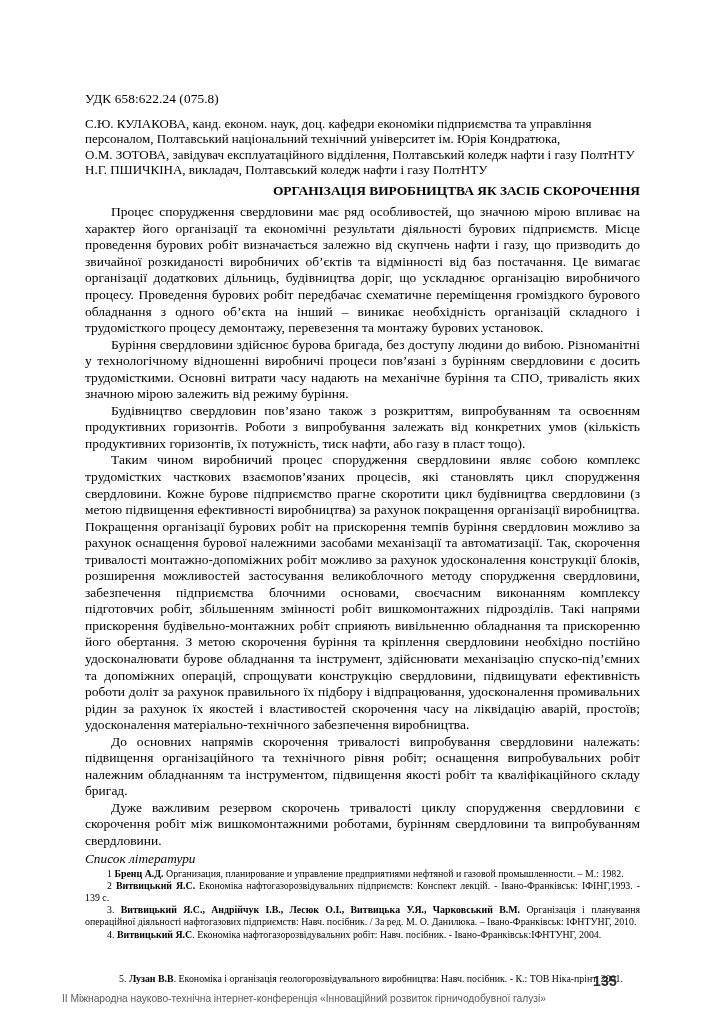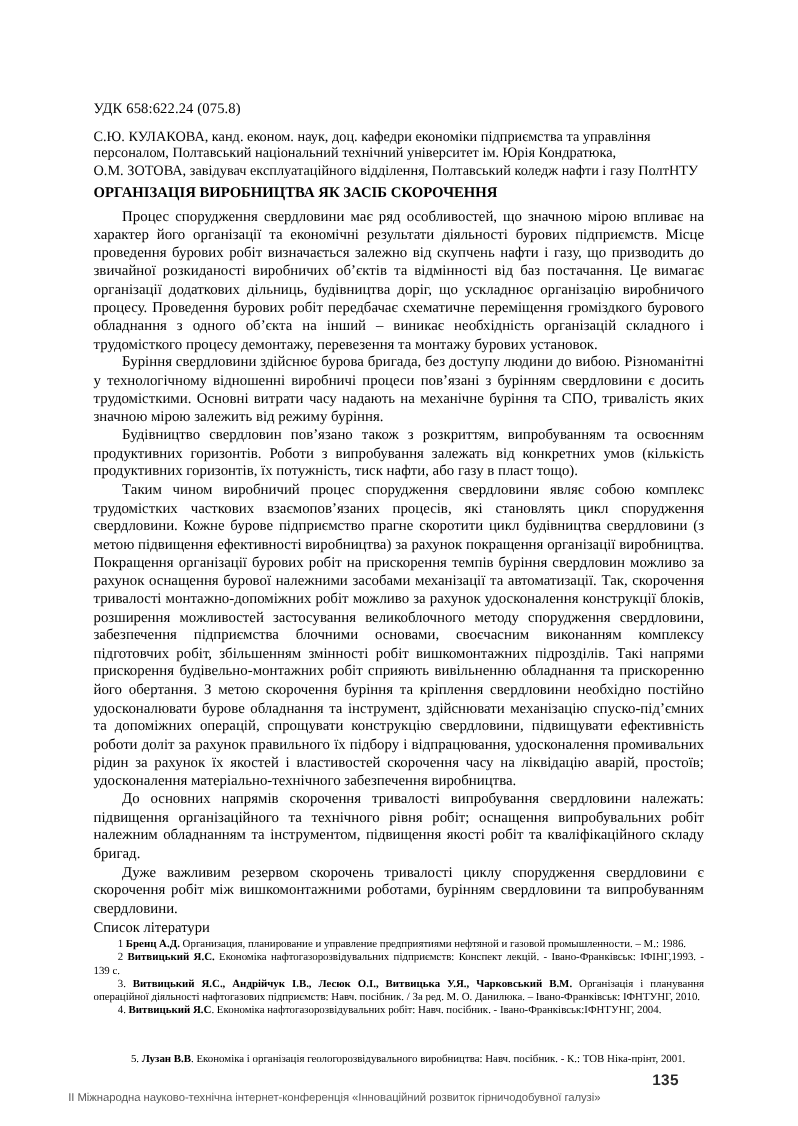--- a/index.html
+++ b/index.html
@@ -53,36 +53,38 @@
     display: block;
     white-space: nowrap;
   }
 
   
   .title {
     font-weight: bold;
     font-size: 13.4px;
     line-height: 15.6px;
     margin: 0 0 6px 0;
+    text-align: right;
   }
   .title .tline { display: block; }
 
   
   .body-par {
     font-size: 13.5px;
     line-height: 16.55px;
     text-align: justify;
     text-justify: inter-word;
     margin: 0;
     text-indent: 26px;
     hyphens: manual;
   }
 
   
   .ref-head {
+    font-style: italic;
     font-size: 13.3px;
     line-height: 16.5px;
     margin: 1px 0 1px 0;
     text-indent: 0;
   }
 
   
   .ref {
     font-size: 9.9px;
     line-height: 12.1px;
@@ -123,36 +125,37 @@
 <div class="page">
 
   <div class="content">
 
     <p class="udc">УДК 658:622.24 (075.8)</p>
 
     <div class="authors">
       <span class="aline">С.Ю. КУЛАКОВА, канд. економ. наук, доц. кафедри економіки підприємства та управління</span>
       <span class="aline">персоналом, Полтавський національний технічний університет ім. Юрія Кондратюка,</span>
       <span class="aline">О.М. ЗОТОВА, завідувач експлуатаційного відділення, Полтавський коледж нафти і газу ПолтНТУ</span>
+      <span class="aline">Н.Г. ПШИЧКІНА, викладач, Полтавський коледж нафти і газу ПолтНТУ</span>
     </div>
 
     <h1 class="title">
       <span class="tline">ОРГАНІЗАЦІЯ ВИРОБНИЦТВА ЯК ЗАСІБ СКОРОЧЕННЯ</span>
     </h1>
 
     <p class="body-par">Процес спорудження свердловини має ряд особливостей, що значною мірою впливає на характер його організації та економічні результати діяльності бурових підприємств. Місце проведення бурових робіт визначається залежно від скупчень нафти і газу, що призводить до звичайної розкиданості виробничих об’єктів та відмінності від баз постачання. Це вимагає організації додаткових дільниць, будівництва доріг, що ускладнює організацію виробничого процесу. Проведення бурових робіт передбачає схематичне переміщення громіздкого бурового обладнання з одного об’єкта на інший – виникає необхідність організацій складного і трудомісткого процесу демонтажу, перевезення та монтажу бурових установок.</p>
     <p class="body-par">Буріння свердловини здійснює бурова бригада, без доступу людини до вибою. Різноманітні у технологічному відношенні виробничі процеси пов’язані з бурінням свердловини є досить трудомісткими. Основні витрати часу надають на механічне буріння та СПО, тривалість яких значною мірою залежить від режиму буріння.</p>
     <p class="body-par">Будівництво свердловин пов’язано також з розкриттям, випробуванням та освоєнням продуктивних горизонтів. Роботи з випробування залежать від конкретних умов (кількість продуктивних горизонтів, їх потужність, тиск нафти, або газу в пласт тощо).</p>
     <p class="body-par">Таким чином виробничий процес спорудження свердловини являє собою комплекс трудомістких часткових взаємопов’язаних процесів, які становлять цикл спорудження свердловини. Кожне бурове підприємство прагне скоротити цикл будівництва свердловини (з метою підвищення ефективності виробництва) за рахунок покращення організації виробництва. Покращення організації бурових робіт на прискорення темпів буріння свердловин можливо за рахунок оснащення бурової належними засобами механізації та автоматизації. Так, скорочення тривалості монтажно-допоміжних робіт можливо за рахунок удосконалення конструкції блоків, розширення можливостей застосування великоблочного методу спорудження свердловини, забезпечення підприємства блочними основами, своєчасним виконанням комплексу підготовчих робіт, збільшенням змінності робіт вишкомонтажних підрозділів. Такі напрями прискорення будівельно-монтажних робіт сприяють вивільненню обладнання та прискоренню його обертання. З метою скорочення буріння та кріплення свердловини необхідно постійно удосконалювати бурове обладнання та інструмент, здійснювати механізацію спуско-під’ємних та допоміжних операцій, спрощувати конструкцію свердловини, підвищувати ефективність роботи доліт за рахунок правильного їх підбору і відпрацювання, удосконалення промивальних рідин за рахунок їх якостей і властивостей скорочення часу на ліквідацію аварій, простоїв; удосконалення матеріально-технічного забезпечення виробництва.</p>
     <p class="body-par">До основних напрямів скорочення тривалості випробування свердловини належать: підвищення організаційного та технічного рівня робіт; оснащення випробувальних робіт належним обладнанням та інструментом, підвищення якості робіт та кваліфікаційного складу бригад.</p>
     <p class="body-par">Дуже важливим резервом скорочень тривалості циклу спорудження свердловини є скорочення робіт між вишкомонтажними роботами, бурінням свердловини та випробуванням свердловини.</p>
 
     <p class="ref-head">Список літератури</p>
 
-    <p class="ref"><span>1</span> <b>Бренц А.Д.</b><span> Организация, планирование и  управление предприятиями нефтяной и газовой промышленности. – М.: 1986.</span></p>
+    <p class="ref"><span>1</span> <b>Бренц А.Д.</b><span> Организация, планирование и  управление предприятиями нефтяной и газовой промышленности. – М.: 1982.</span></p>
 
     <p class="ref"><span>2</span> <b>Витвицький Я.С.</b><span> Економіка нафтогазорозвідувальних підприємств: Конспект лекцій. - Івано-Франківськ: ІФІНГ,1993. - 139 с.</span></p>
 
     <p class="ref"><span>3.</span> <b>Витвицький Я.С., Андрійчук І.В., Лесюк О.І., Витвицька У.Я., Чарковський В.М.</b><span> Організація і планування операційної діяльності нафтогазових підприємств: Навч. посібник. / За ред. М. О. Данилюка. – Івано-Франківськ: ІФНТУНГ, 2010.</span></p>
 
     <p class="ref"><span>4.</span> <b>Витвицький Я.С</b><span>. Економіка нафтогазорозвідувальних робіт: Навч. посібник. - Івано-Франківськ:ІФНТУНГ, 2004.</span></p>
 
     <p class="ref deep"><span>5.</span> <b>Лузан В.В</b><span>. Економіка і організація геологорозвідувального виробництва: Навч. посібник. - К.: ТОВ Ніка-прінт, 2001.</span></p>
 
   </div>

